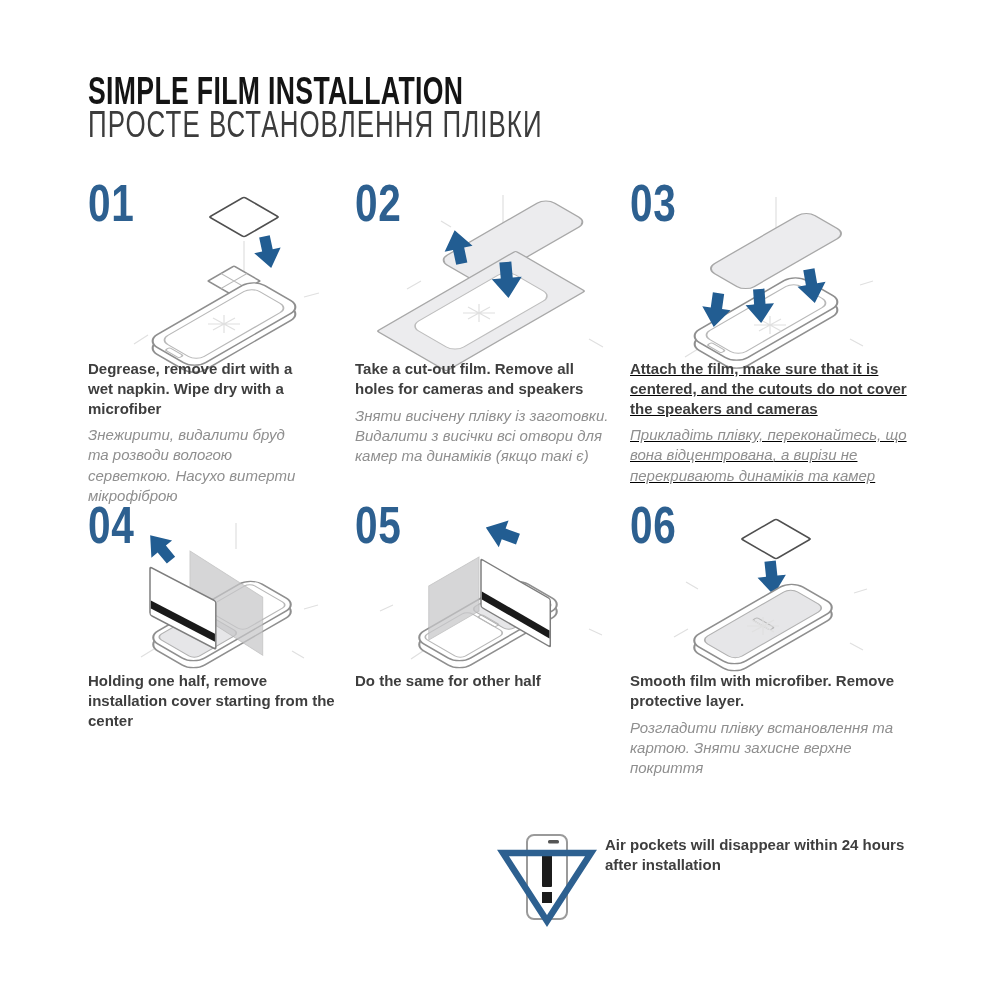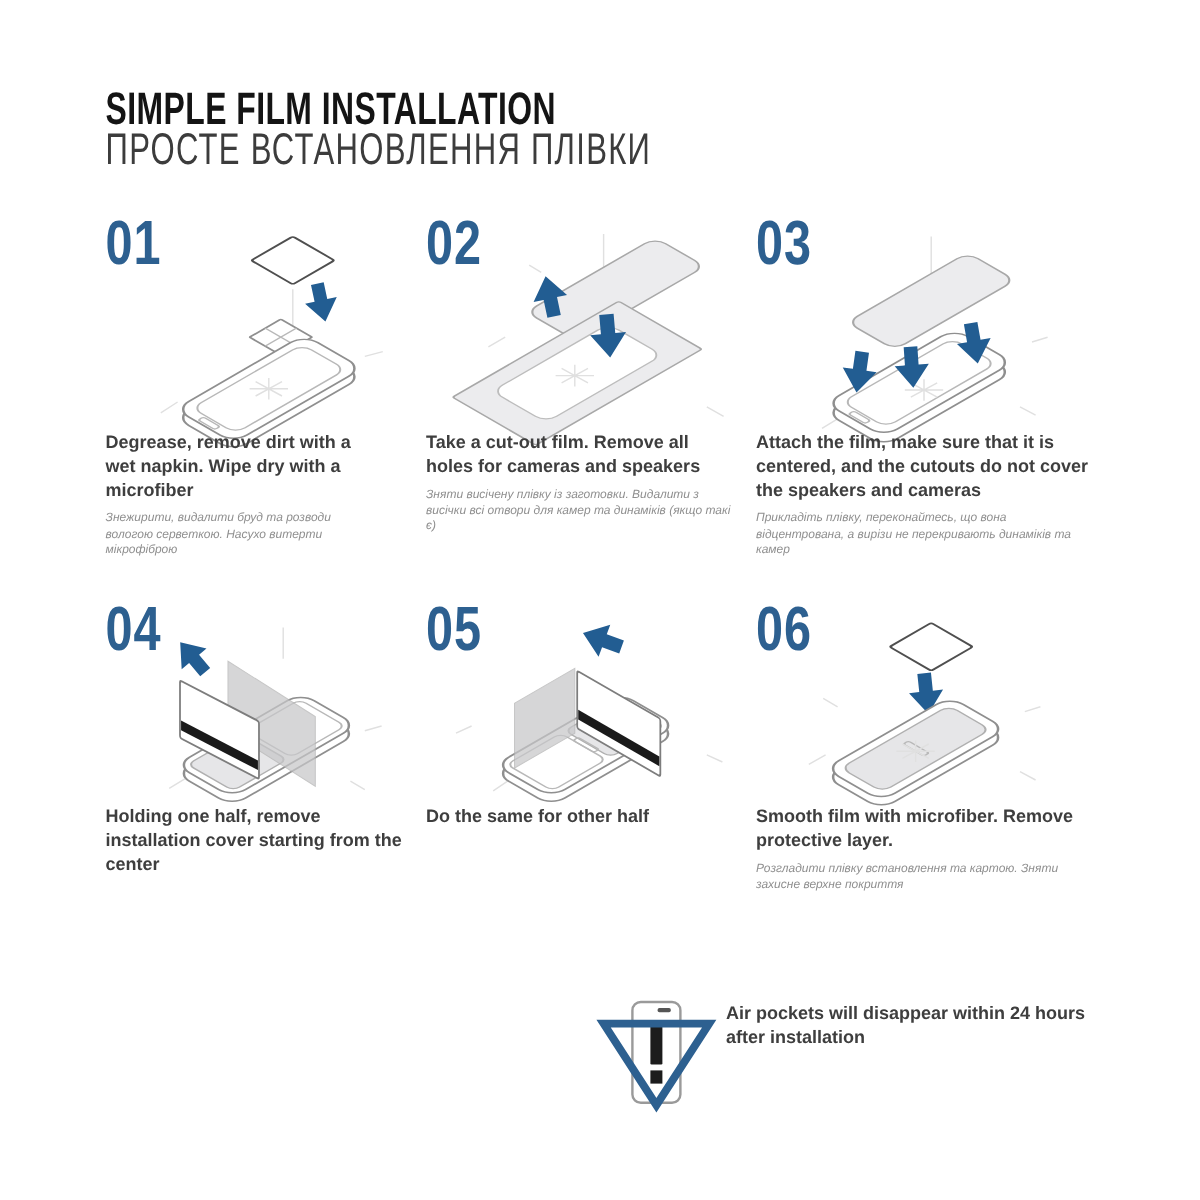--- a/index.html
+++ b/index.html
@@ -23,21 +23,21 @@
     color:#2d6090; transform:scaleX(0.78); transform-origin:left top;
     line-height:1; letter-spacing:1px;
   }
   .illus { position:absolute; overflow:visible; }
   .r1 .illus { left:8px; top:6px; }
   .r2 .illus { left:8px; top:4px; }
   .texts { position:absolute; left:0; }
   .r1 .texts { top:176px; }
   .r2 .texts { top:166px; }
   .en { font-size:15px; font-weight:700; color:#3e3e3e; line-height:1.32; margin:0 0 7px 0; }
-  .ua { font-size:10px; font-style:italic; font-weight:400; color:#8f8f8f; line-height:1.34; margin:0; }
+  .ua { font-size:15px; font-style:italic; font-weight:400; color:#8f8f8f; line-height:1.34; margin:0; }
   .note { position:absolute; left:497px; top:831px; }
   .note .illus { left:0; top:0; }
   .note .texts { position:absolute; left:108px; top:4px; width:312px; }
   
   .ol   { fill:#ffffff; stroke:#8f8f8f; stroke-width:1.7; }
   .ol2  { fill:none;    stroke:#b8b8b8; stroke-width:1.4; }
   .dk   { fill:#ffffff; stroke:#4f4f4f; stroke-width:1.8; }
   .film { fill:#ececee; stroke:#a8a8a8; stroke-width:1.5; }
   .cut  { fill:#ffffff; stroke:#bdbdbd; stroke-width:1.3; }
   .gray { fill:#c7c7c9; opacity:0.72; stroke:#b2b2b2; stroke-width:1; }
@@ -138,21 +138,21 @@
         <rect class="ol" x="-62" y="-28" width="124" height="56" rx="13"></rect>
         <rect class="ol2" x="-53" y="-21" width="106" height="42" rx="9"></rect>
         <rect class="ol2" x="-60" y="-8" width="5" height="16" rx="2"></rect>
       </g>
       <use href="#star" transform="translate(4,6)"></use>
     </g>
     <use href="#arrowDown" transform="translate(78,122) rotate(8) scale(0.95)"></use>
     <use href="#arrowDown" transform="translate(122,118) rotate(-4) scale(0.95)"></use>
     <use href="#arrowDown" transform="translate(174,98) rotate(-10) scale(0.95)"></use>
   </svg>
-  <div class="texts" style="width:278px;">
+  <div class="texts" style="width:278px;text-decoration:underline;">
     <p class="en">Attach the film, make sure that it is centered, and the cutouts do not cover the speakers and cameras</p>
     <p class="ua">Прикладіть плівку, переконайтесь, що вона відцентрована, а вирізи не перекривають динаміків та камер</p>
   </div>
 </div>
 
 <div class="cell r2" style="left:88px; top:505px; width:250px;">
   <div class="num">04</div>
   <svg class="illus" width="250" height="160" viewBox="0 0 250 160">
     <path class="sp" d="M140,14 V40 M208,100 l14,-4 M58,140 l-13,8 M196,142 l12,7"></path>
     <g transform="translate(126,112)">

